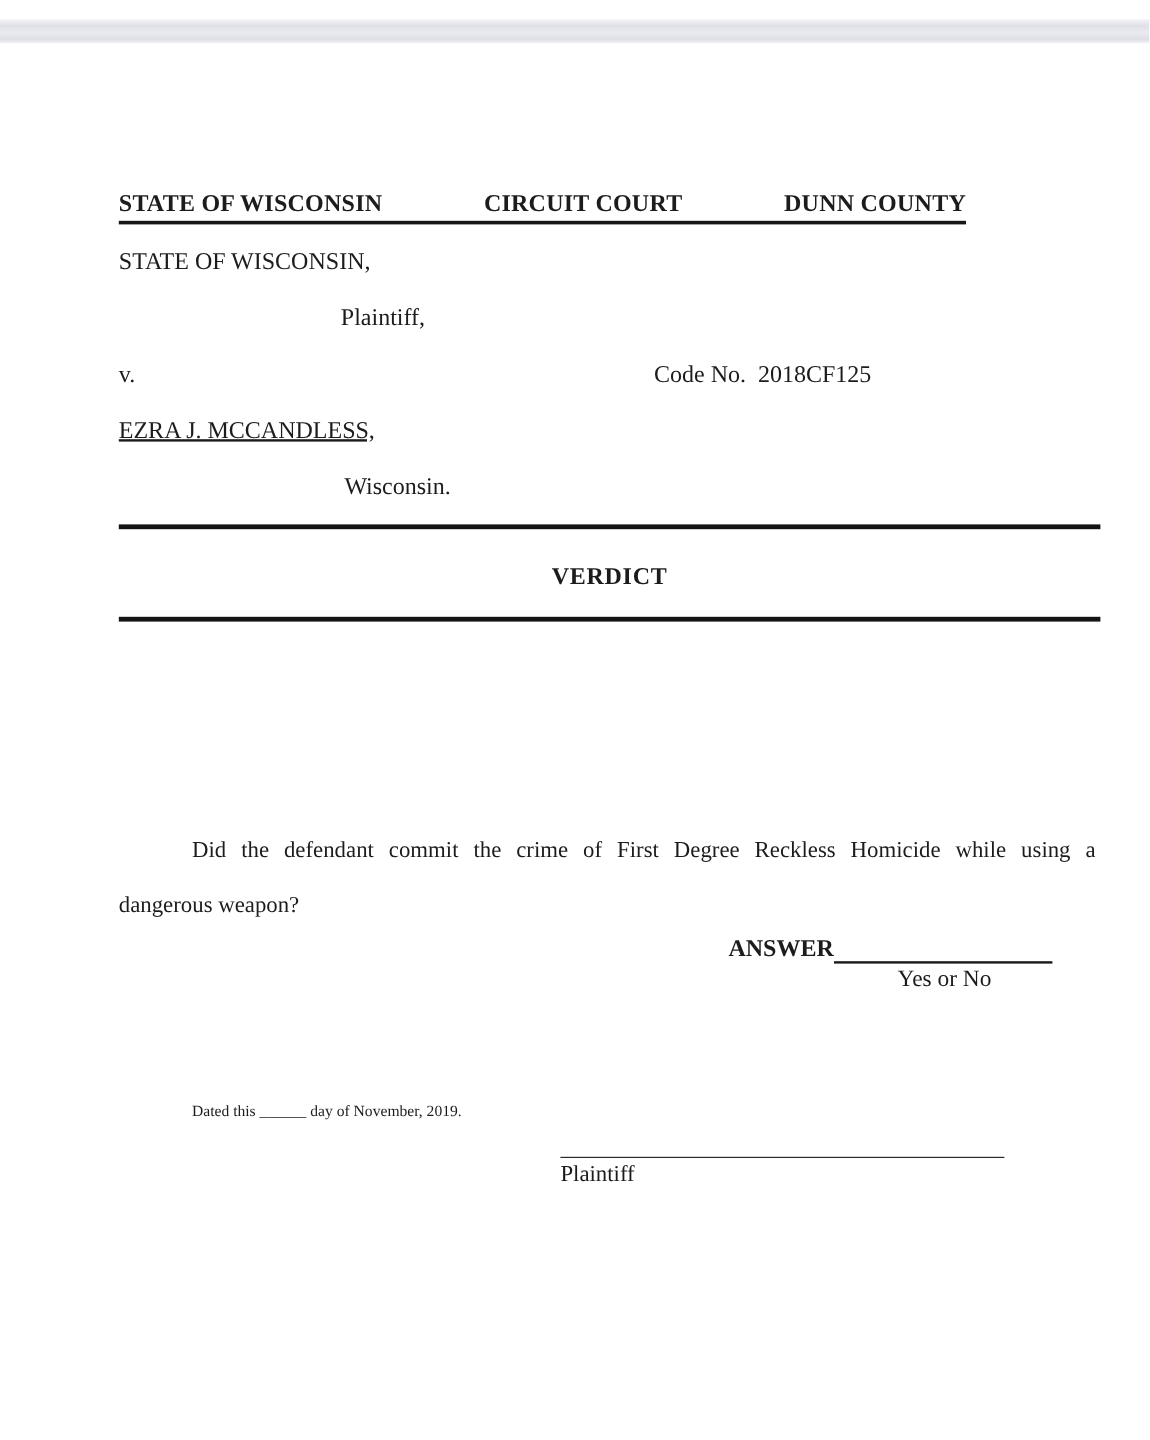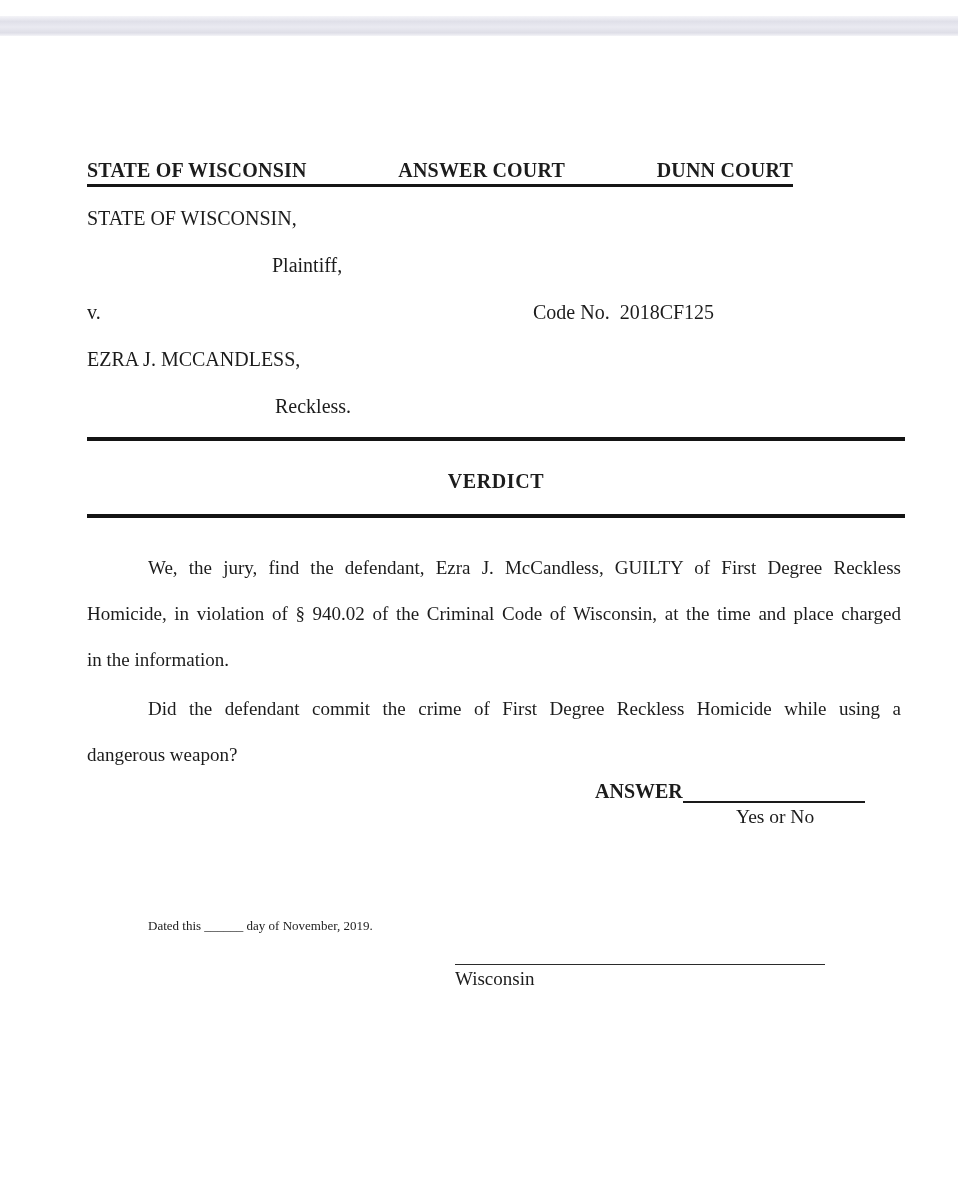--- a/index.html
+++ b/index.html
@@ -23,42 +23,42 @@
     left: 0;
     width: 100%;
     height: 20px;
     background: linear-gradient(180deg,
       #f4f4f8 0%,
       #e0e0e9 28%,
       #eaeaf1 55%,
       #dedee7 84%,
       #f4f4f8 100%);
   }
-  .abs { position: absolute; }
+  .abs { position: absolute; margin-left: 12px; }
 
   
   .court-header {
     left: 87px;
     top: 159px;
     width: 706px;
     display: flex;
     justify-content: space-between;
     font-weight: bold;
     font-size: 20px;
     letter-spacing: 0.2px;
     border-bottom: 3px solid #161616;
     padding-bottom: 2px;
   }
 
   .cap { font-size: 20px; white-space: pre; }
   .plaintiff-name { left: 87px;  top: 207px; }
   .plaintiff-role { left: 272px; top: 254px; }
   .versus         { left: 87px;  top: 301px; }
   .case-number    { left: 533px; top: 301px; }
-  .defendant-name { left: 87px;  top: 348px; }
+  .defendant-name { left: 87px;  top: 348px; text-decoration: underline; }
   .defendant-role { left: 275px; top: 395px; }
 
   .thick-rule {
     left: 87px;
     width: 818px;
     height: 4px;
     background: #141414;
   }
   .rule-top    { top: 437px; }
   .rule-bottom { top: 514px; }
@@ -127,50 +127,45 @@
 </style>
 </head>
 <body>
 
 <div class="page">
 
   <div class="scan-band"></div>
 
   <div class="abs court-header">
     <span>STATE OF WISCONSIN</span>
-    <span>ANSWER COURT</span>
-    <span>DUNN COURT</span>
+    <span>CIRCUIT COURT</span>
+    <span>DUNN COUNTY</span>
   </div>
 
   <div class="abs cap plaintiff-name">STATE OF WISCONSIN,</div>
   <div class="abs cap plaintiff-role">Plaintiff,</div>
   <div class="abs cap versus">v.</div>
   <div class="abs cap case-number">Code No.  2018CF125</div>
   <div class="abs cap defendant-name">EZRA J. MCCANDLESS,</div>
-  <div class="abs cap defendant-role">Reckless.</div>
+  <div class="abs cap defendant-role">Wisconsin.</div>
 
   <div class="abs thick-rule rule-top"></div>
   <div class="abs verdict-title">VERDICT</div>
   <div class="abs thick-rule rule-bottom"></div>
 
-  <div class="abs body-para para-1">
-    <div class="bline stretch indent">We, the jury, find the defendant, Ezra J. McCandless, GUILTY of First Degree Reckless</div>
-    <div class="bline stretch">Homicide, in violation of § 940.02 of the Criminal Code of Wisconsin, at the time and place charged</div>
-    <div class="bline">in the information.</div>
-  </div>
 
   <div class="abs answer-row">
     <span>ANSWER</span>
     <span class="answer-blank"></span>
   </div>
 
   <div class="abs body-para para-2">
     <div class="bline stretch indent">Did the defendant commit the crime of First Degree Reckless Homicide while using a</div>
     <div class="bline">dangerous weapon?</div>
   </div>
   <div class="abs answer-hint">Yes or No</div>
 
   <div class="abs dated-line">Dated this ______ day of November, 2019.</div>
 
   <div class="abs sig-line"></div>
-  <div class="abs sig-label">Wisconsin</div>
+  <div class="abs sig-label">Plaintiff</div>
 
 </div>
 
 </body></html>

